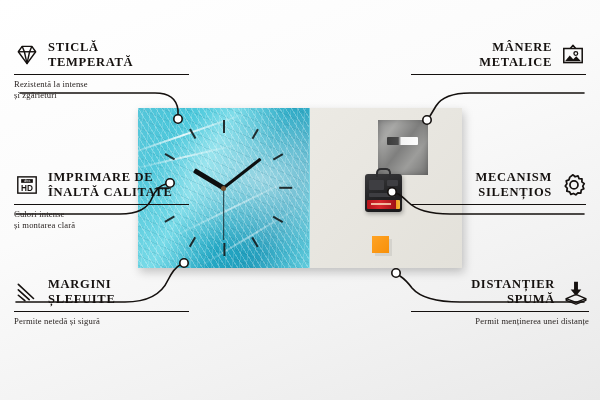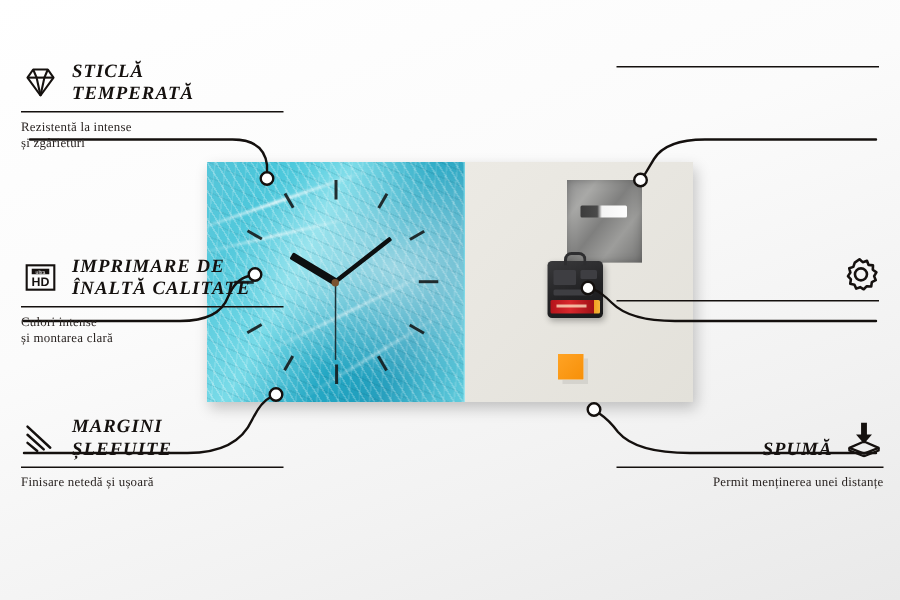--- a/index.html
+++ b/index.html
@@ -207,21 +207,20 @@
   .feature.right .f-head { flex-direction: row-reverse; }
 
   .f-title {
     font-family: "Liberation Serif", serif;
     font-weight: bold;
     font-size: 12.5px;
     line-height: 1.18;
     letter-spacing: 0.7px;
     color: #15110f;
     text-transform: uppercase;
-    font-style: italic;
   }
 
   .f-rule {
     height: 0;
     border-top: 1.5px solid #14100e;
     margin: 4px 0 4px 0;
   }
 
   .f-sub {
     font-family: "Liberation Serif", serif;
@@ -381,54 +380,69 @@
         </g>
           </svg>
       </span>
       <span class="f-title">
         <span>MARGINI</span><br>
         <span>ȘLEFUITE</span>
       </span>
     </div>
     <div class="f-rule"></div>
     <div class="f-sub">
-      <span>Finisare netedă și ușoară</span>
+      <span>Permite netedă și sigură</span>
     </div>
   </div>
 
   <div class="feature right" id="feat-handles">
+    <div class="f-head">
+      <span class="f-icon">
+        <svg viewBox="0 0 24 24">
+          <path d="M9.5 6 L12 3 L14.5 6" fill="none" stroke="#15110f" stroke-width="1.3" stroke-linejoin="round"></path>
+          <rect x="3.5" y="6" width="17" height="13" fill="none" stroke="#15110f" stroke-width="1.4"></rect>
+          <circle cx="14.6" cy="10.6" r="1.7" fill="none" stroke="#15110f" stroke-width="1.2"></circle>
+          <path d="M4.6 17.8 L9 12.4 L12.2 16 L15 13.2 L19.4 17.8 Z" fill="#15110f"></path>
+        </svg>
+      </span>
+      <span class="f-title">
+        <span>MÂNERE</span><br>
+        <span>METALICE</span>
+      </span>
+    </div>
     <div class="f-rule"></div>
   </div>
 
   <div class="feature right" id="feat-mechanism">
     <div class="f-head">
       <span class="f-icon">
         <svg viewBox="0 0 24 24">
           <path fill="none" stroke="#15110f" stroke-width="1.6" stroke-linejoin="round" d="M12 2.6 L14 4.4 L16.6 3.6 L17.6 6.1 L20.3 6.4 L20.2 9.1 L22.4 10.7 L21 13 L22 15.5 L19.6 16.7 L19.2 19.4 L16.5 19.2 L14.6 21.1 L12.4 19.8 L10 20.7 L8.9 18.3 L6.3 17.7 L6.7 15 L4.9 13 L6.4 10.8 L5.7 8.2 L8.2 7.3 L9.1 4.7 Z"></path>
           <circle cx="12.9" cy="11.9" r="3.7" fill="none" stroke="#15110f" stroke-width="1.6"></circle>
         </svg>
       </span>
       <span class="f-title">
-        <br>
+        <span>MECANISM</span><br>
+        <span>SILENȚIOS</span>
       </span>
     </div>
     <div class="f-rule"></div>
   </div>
 
   <div class="feature right" id="feat-spacer">
     <div class="f-head">
       <span class="f-icon">
         <svg viewBox="0 0 24 24">
           <path d="M10.2 2.6 h3.6 v7.2 h3.1 L12 15.6 L7.1 9.8 h3.1 Z" fill="#15110f"></path>
           <path d="M12 14.2 L21 18.1 L12 21.6 L3 18.1 Z" fill="none" stroke="#15110f" stroke-width="1.4" stroke-linejoin="round"></path>
           <path d="M3 18.1 v1.6 L12 23.2 L21 19.7 v-1.6" fill="none" stroke="#15110f" stroke-width="1.4" stroke-linejoin="round"></path>
         </svg>
       </span>
       <span class="f-title">
-        <br>
+        <span>DISTANȚIER</span><br>
         <span>SPUMĂ</span>
       </span>
     </div>
     <div class="f-rule"></div>
     <div class="f-sub">
       <span>Permit menținerea unei distanțe</span><br>
     </div>
   </div>
 
 </div>

